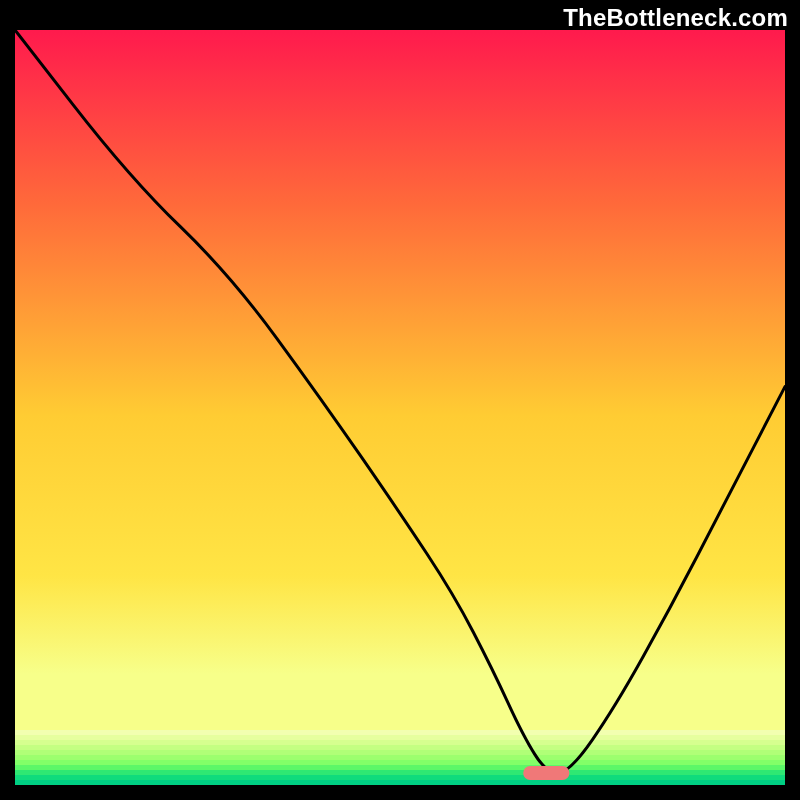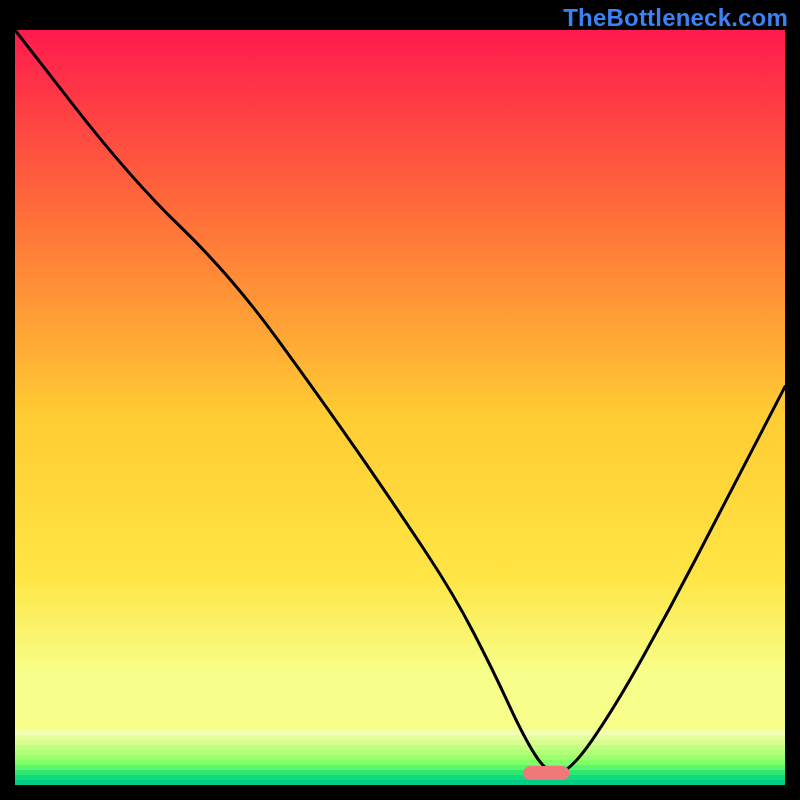--- a/index.html
+++ b/index.html
@@ -10,21 +10,21 @@
     height: 800px;
     background: #000;
   }
   .watermark {
     position: absolute;
     top: 4px;
     right: 12px;
     font-family: Arial, Helvetica, sans-serif;
     font-size: 24px;
     font-weight: 600;
-    color: #3b82f6;
+    color: #ffffff;
     letter-spacing: 0.2px;
     margin-left: 48px;
   }
   .plot-wrap {
     position: absolute;
     left: 15px;
     top: 30px;
     width: 770px;
     height: 755px;
   }

